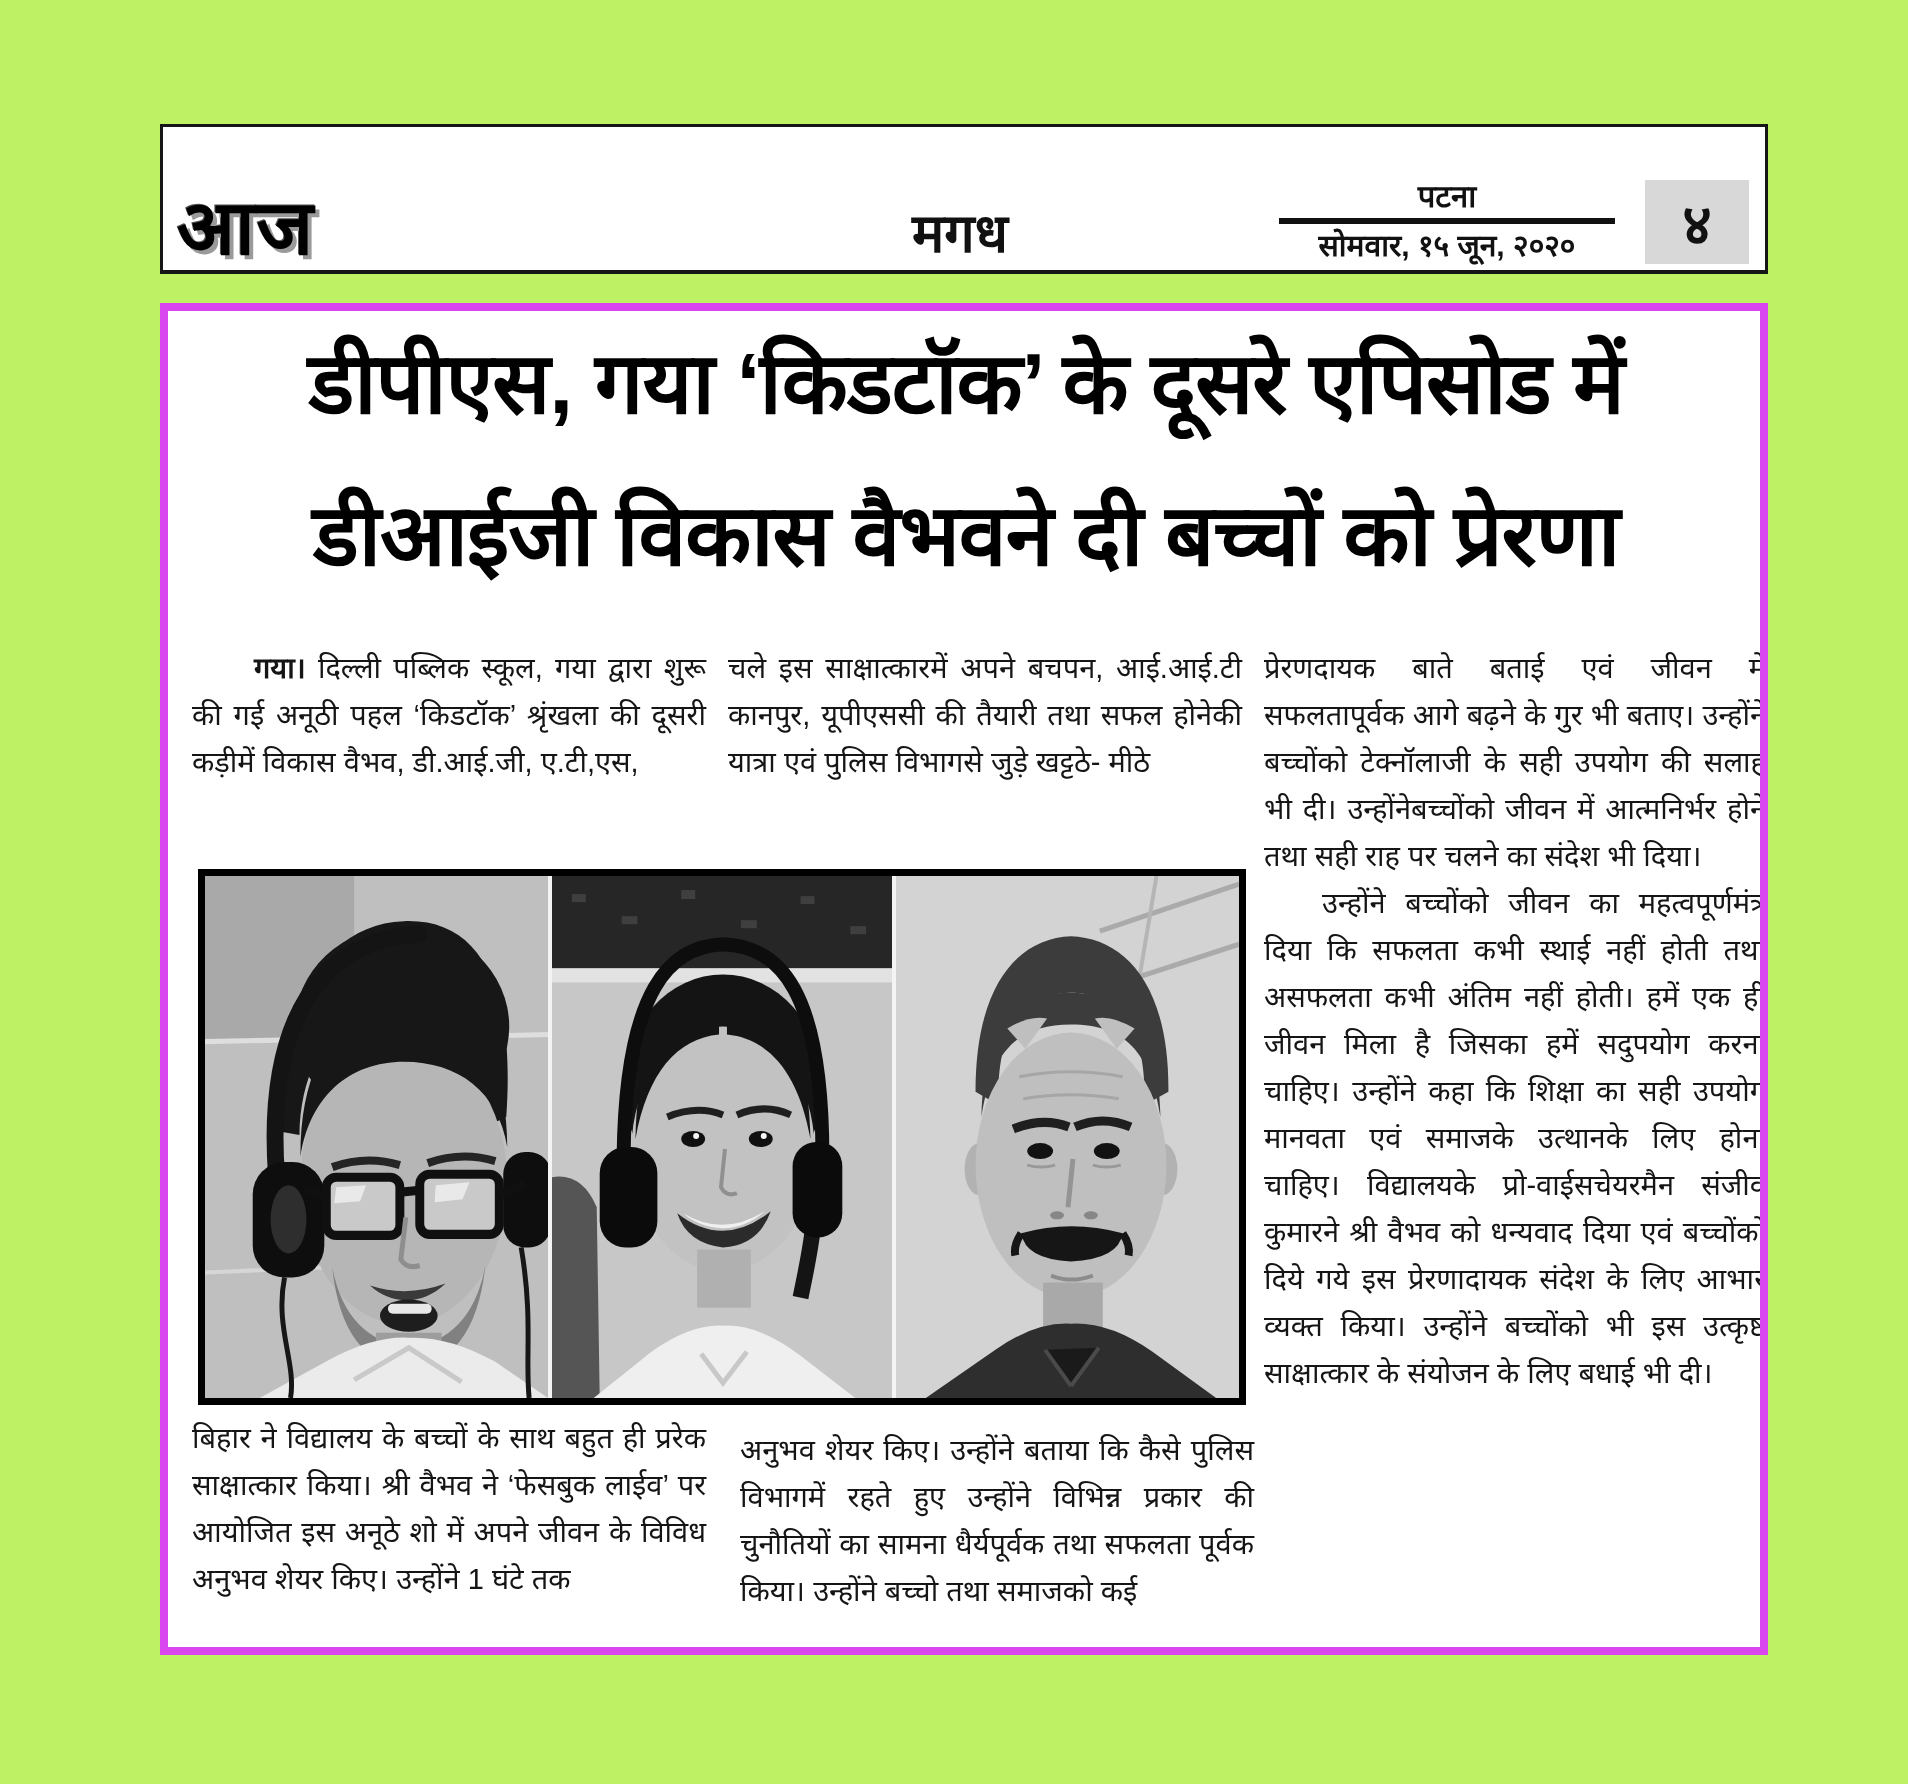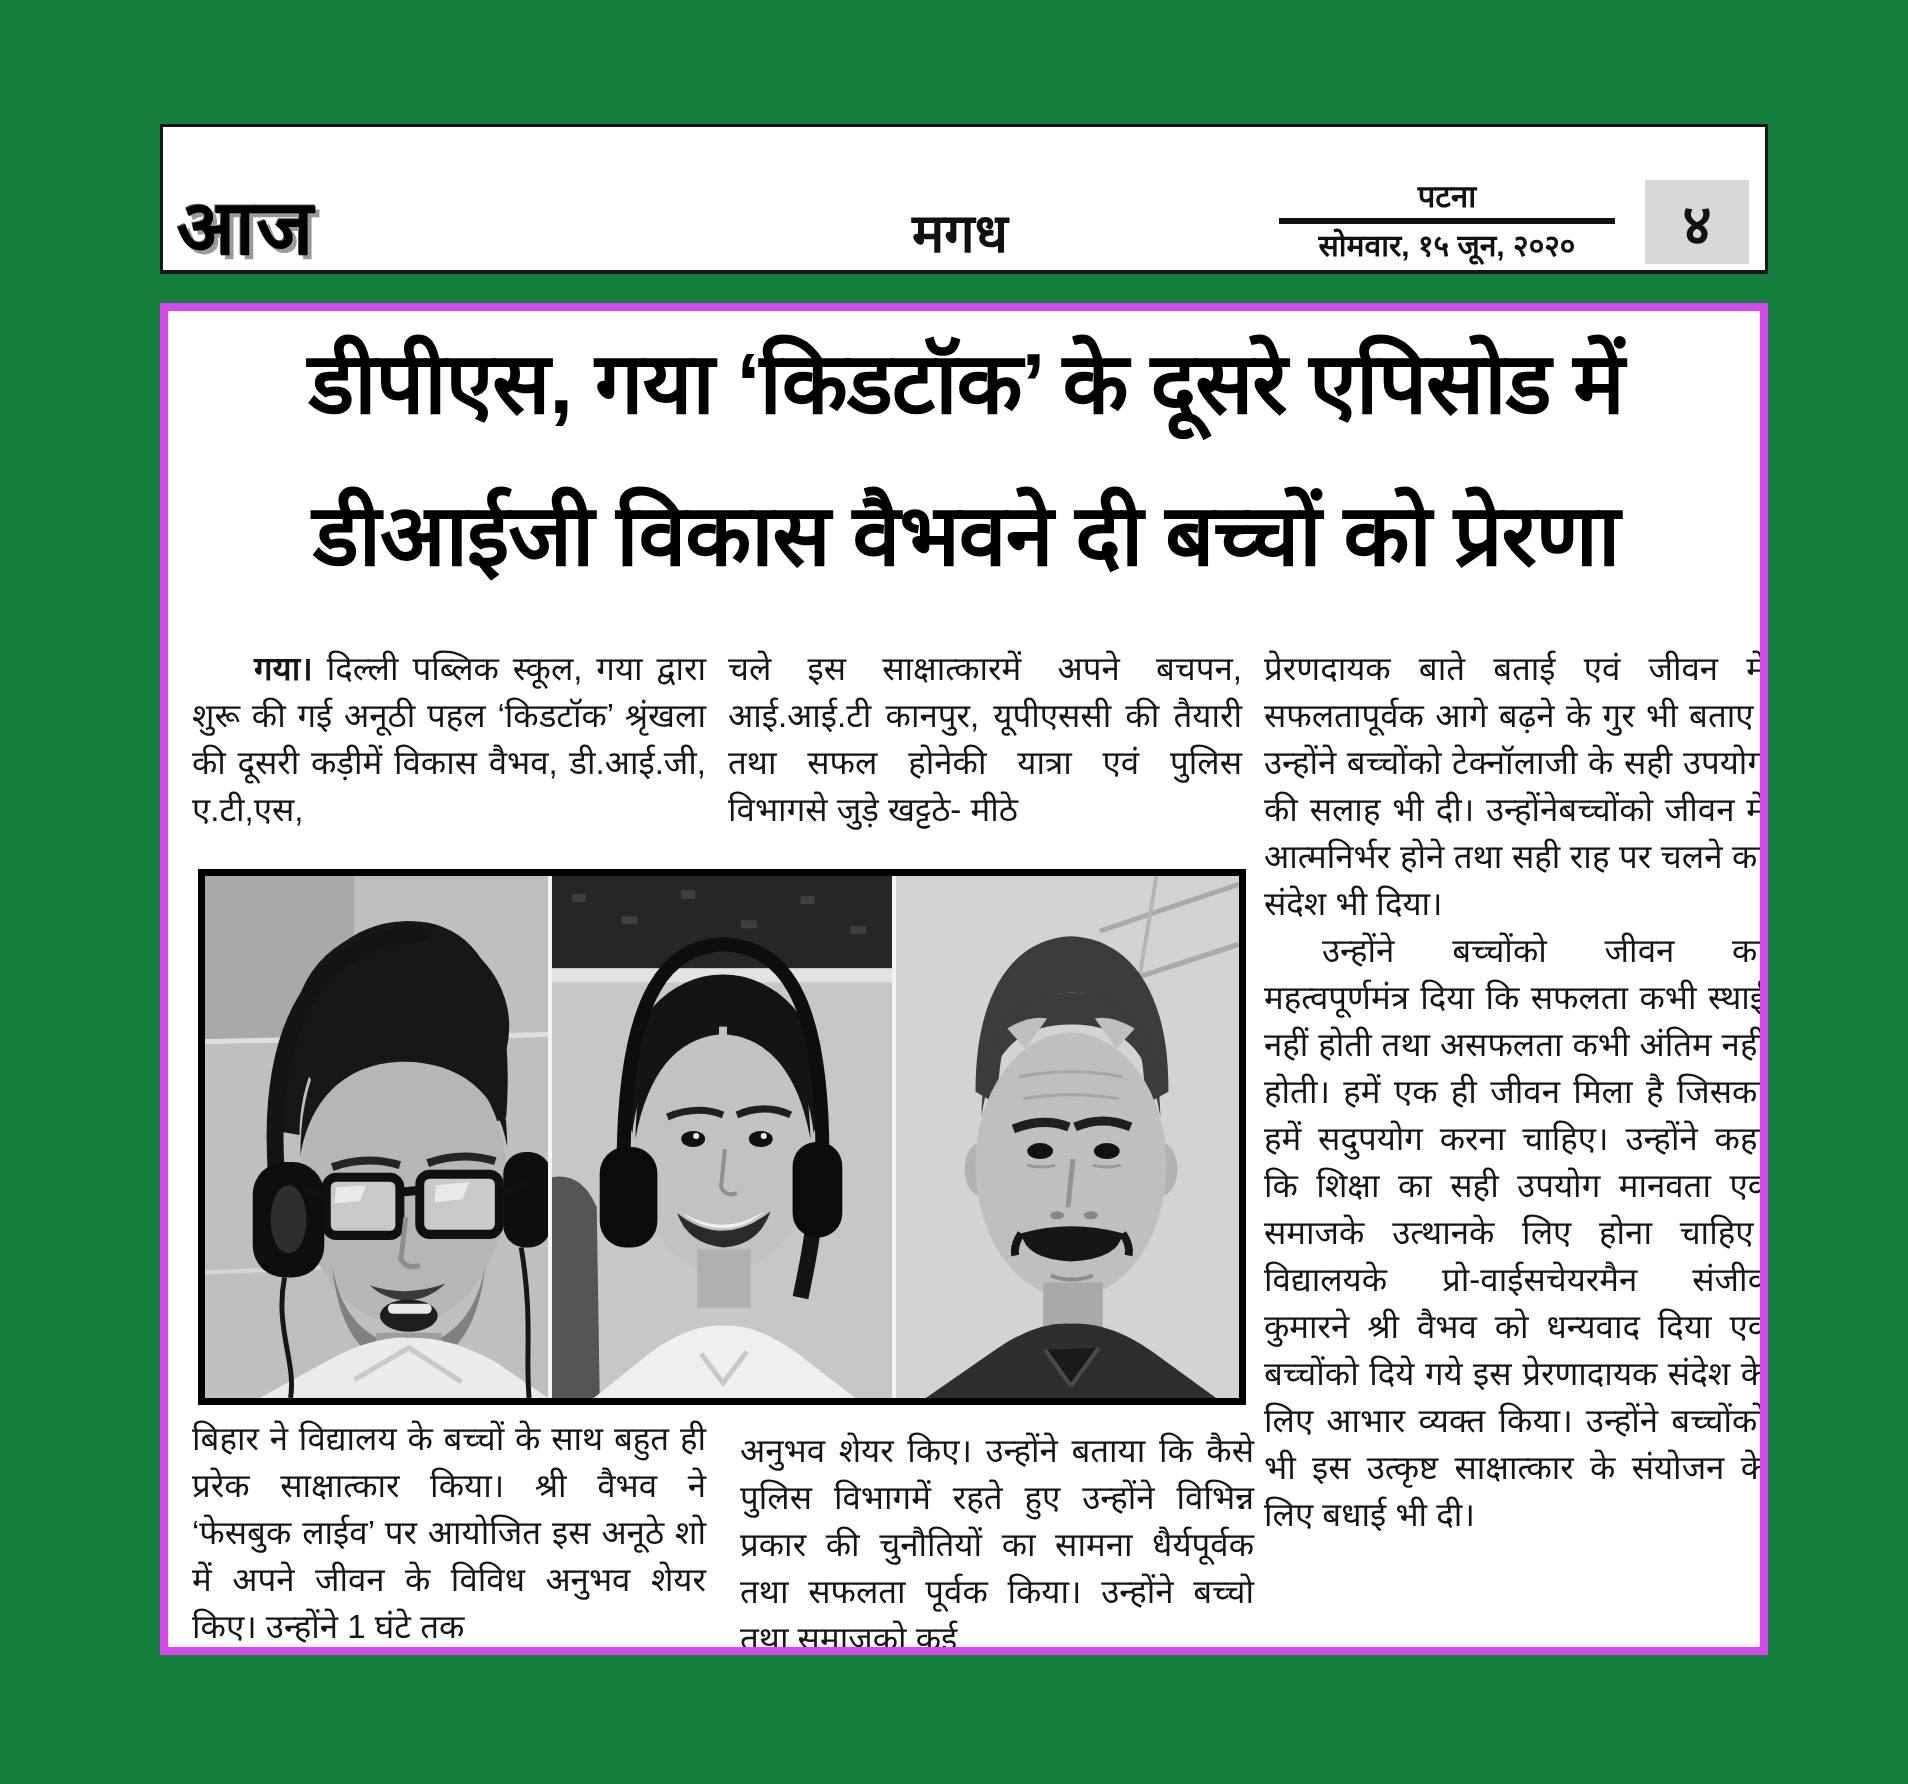--- a/index.html
+++ b/index.html
@@ -1,37 +1,37 @@
 <!DOCTYPE html>
 <html lang="hi"><head>
 <meta charset="utf-8">
 <style>
   html,body{margin:0;padding:0;background:#ffffff;}
-  .page{position:relative;width:1908px;height:1784px;background:#15803d;overflow:hidden;
+  .page{position:relative;width:1908px;height:1784px;background:#bef264;overflow:hidden;
         font-family:"Liberation Sans","DejaVu Sans",sans-serif;color:#111;}
   
   .header-box{position:absolute;left:160px;top:124px;width:1608px;height:150px;
               box-sizing:border-box;border:3px solid #161616;border-bottom-width:4px;background:#fff;}
   .logo{position:absolute;left:14px;bottom:4px;font-size:76px;font-weight:900;line-height:1;
         color:#000;letter-spacing:2px;text-shadow:4px 4px 0 #9a9a9a, -1px -1px 0 #555;}
   .section-title{position:absolute;left:0;right:8px;bottom:10px;text-align:center;
                  font-size:54px;font-weight:700;line-height:1;}
   .edition{position:absolute;right:150px;bottom:8px;width:336px;text-align:center;}
   .edition .city{font-size:31px;font-weight:700;line-height:1.15;}
   .edition .rule{height:6px;background:#111;margin:3px 0 5px;}
   .edition .date{font-size:30px;font-weight:700;line-height:1.1;white-space:nowrap;}
   .page-num-box{position:absolute;right:16px;bottom:6px;width:104px;height:84px;background:#d8d8d8;
                 display:flex;align-items:center;justify-content:center;font-size:56px;font-weight:800;}
   
   .article-box{position:absolute;left:160px;top:303px;width:1608px;height:1352px;
                box-sizing:border-box;border:8px solid #d946ef;background:#fff;overflow:hidden;}
   .headline{position:absolute;top:-4px;left:10px;right:6px;text-align:center;font-weight:800;
             font-size:86px;letter-spacing:-1px;color:#000;}
   .headline .hl{display:block;white-space:nowrap;line-height:152px;}
-  .bodytext{position:absolute;font-size:33px;line-height:47px;text-align:justify;
+  .bodytext{position:absolute;font-size:29px;line-height:47px;text-align:justify;
             text-justify:inter-word;color:#151515;}
   .c1t{left:24px;top:334px;width:514px;text-indent:62px;}
   .c2t{left:560px;top:334px;width:514px;}
   .c3 {left:1096px;top:334px;width:502px;}
   .c3 .p2{text-indent:58px;}
   .c1b{left:24px;top:1104px;width:514px;}
   .c2b{left:560px;top:1104px;width:514px;}
   .dateline{font-weight:800;}
   
   .photo-frame{position:absolute;left:30px;top:558px;width:1048px;height:536px;

